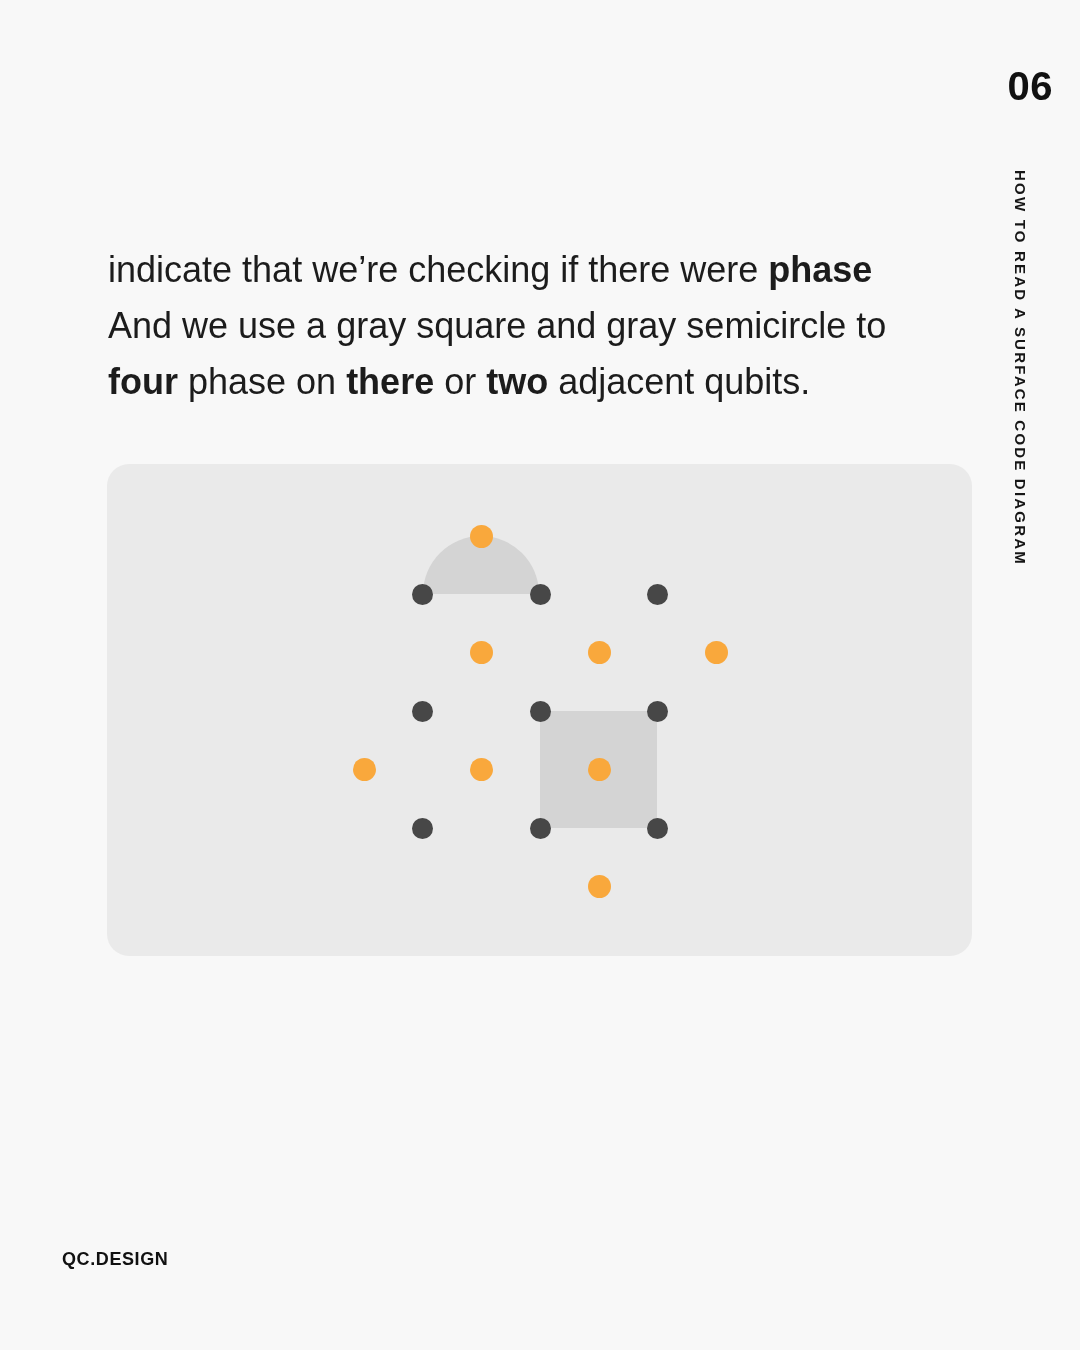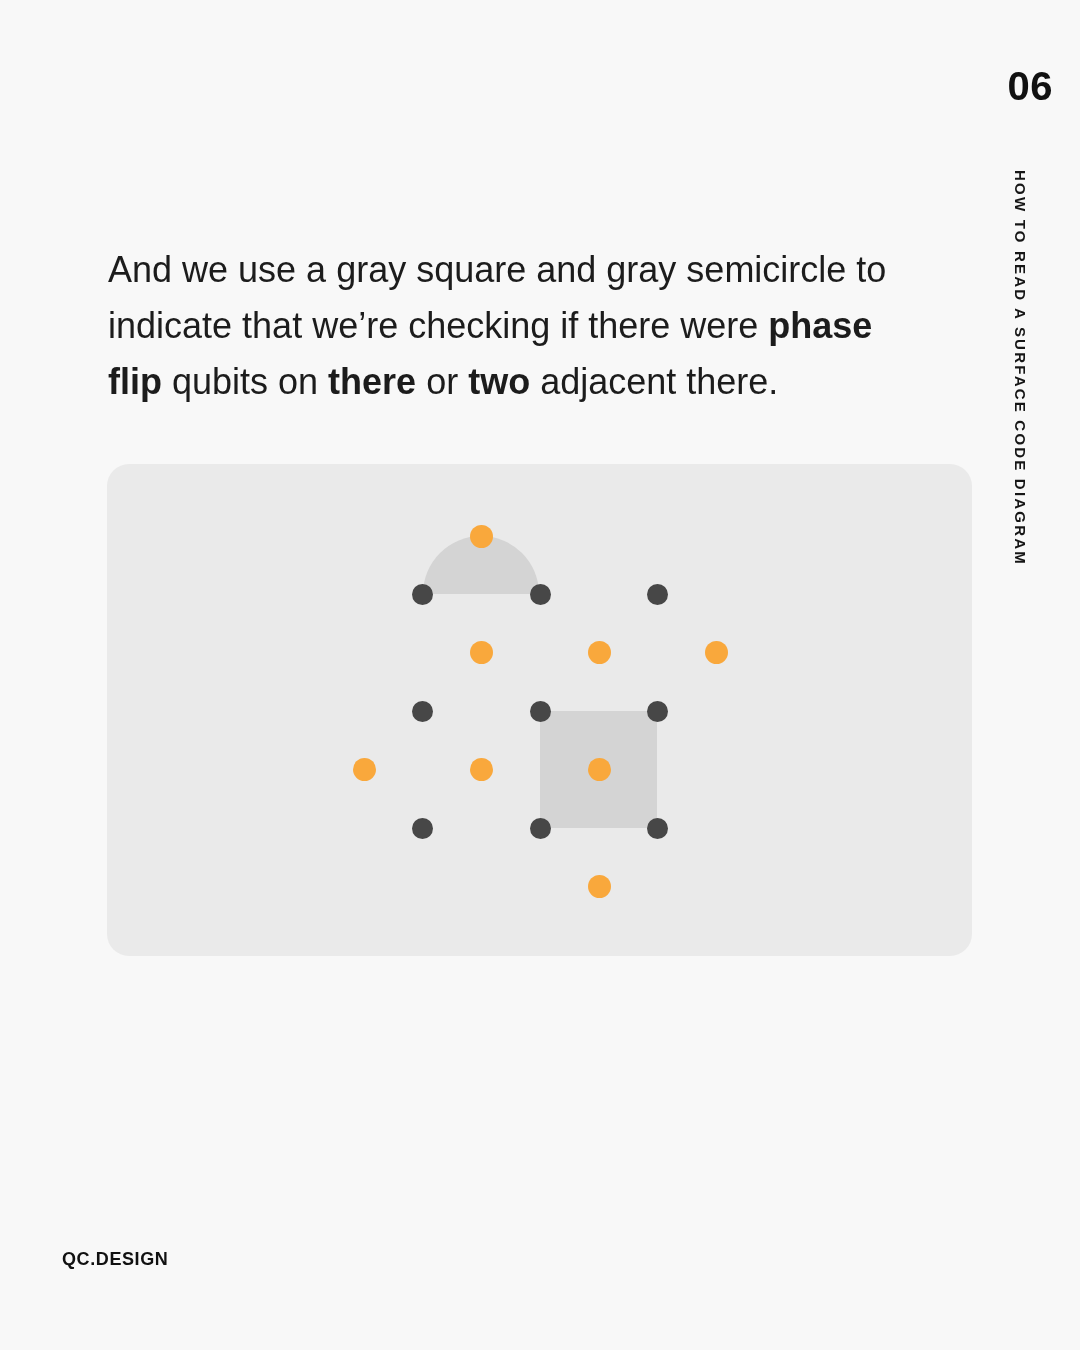--- a/index.html
+++ b/index.html
@@ -69,23 +69,23 @@
     color: #111111;
   }
 </style>
 </head>
 <body style="background: rgb(248, 248, 248);">
 
 <div class="page">
   <div class="page-number">06</div>
   <div class="side-title">HOW TO READ A SURFACE CODE DIAGRAM</div>
   <div class="body-text" id="body-text" style="color: rgb(28, 28, 28);">
+      <div class="line"><span class="seg">indicate that we’re checking if there were </span><span class="seg-bold">phase</span></div>
       <div class="line"><span class="seg">And we use a gray square and gray semicircle to</span></div>
-      <div class="line"><span class="seg">indicate that we’re checking if there were </span><span class="seg-bold">phase</span></div>
-      <div class="line"><span class="seg-bold">flip</span><span class="seg"> qubits on </span><span class="seg-bold">there</span><span class="seg"> or </span><span class="seg-bold">two</span><span class="seg"> adjacent there.</span></div>
+      <div class="line"><span class="seg-bold">four</span><span class="seg"> phase on </span><span class="seg-bold">there</span><span class="seg"> or </span><span class="seg-bold">two</span><span class="seg"> adjacent qubits.</span></div>
     </div>
   <div class="panel" id="diagram-panel" style="left: 107px; top: 464px; width: 865px; height: 492px; border-radius: 22px; background: rgb(234, 234, 234);">
       <div class="shape semicircle" style="background: rgb(212, 212, 212); left: 316px; top: 72px; width: 116px; height: 58px;"></div>
       <div class="shape" style="background: rgb(212, 212, 212); left: 433px; top: 247px; width: 117px; height: 117px;"></div>
       <div class="dot" style="left: 362.5px; top: 60.5px; width: 23px; height: 23px; background: rgb(249, 168, 60);"></div>
       <div class="dot" style="left: 304.5px; top: 119.5px; width: 21px; height: 21px; background: rgb(71, 71, 71);"></div>
       <div class="dot" style="left: 422.5px; top: 119.5px; width: 21px; height: 21px; background: rgb(71, 71, 71);"></div>
       <div class="dot" style="left: 539.5px; top: 119.5px; width: 21px; height: 21px; background: rgb(71, 71, 71);"></div>
       <div class="dot" style="left: 362.5px; top: 176.5px; width: 23px; height: 23px; background: rgb(249, 168, 60);"></div>
       <div class="dot" style="left: 480.5px; top: 176.5px; width: 23px; height: 23px; background: rgb(249, 168, 60);"></div>

